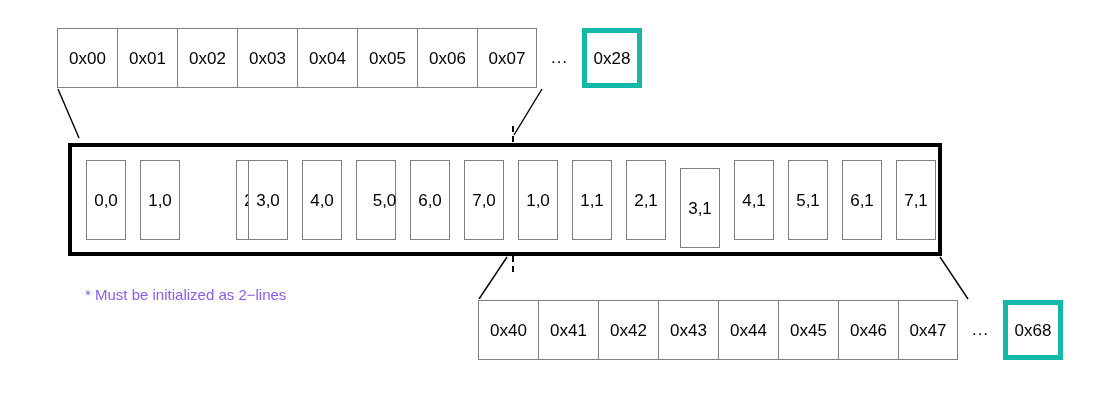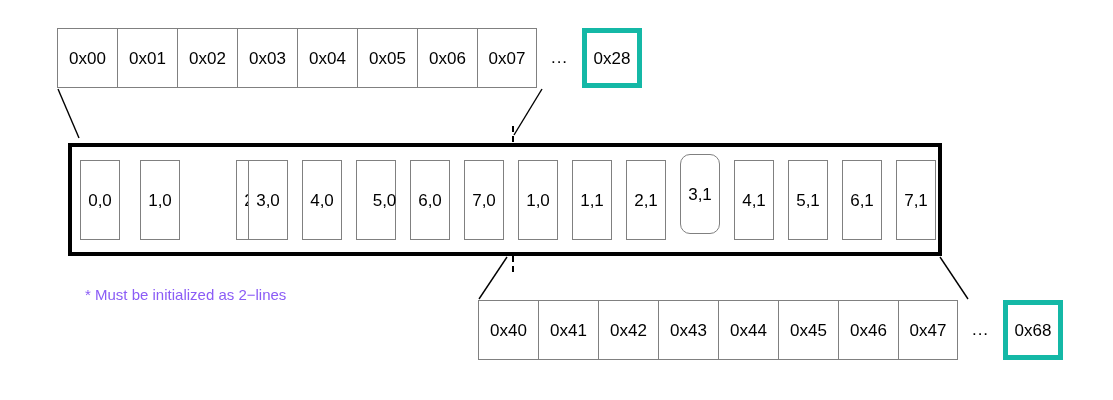--- a/index.html
+++ b/index.html
@@ -144,33 +144,33 @@
     <div class="addr-cell">0x05</div>
     <div class="addr-cell">0x06</div>
     <div class="addr-cell last-in-run">0x07</div>
     <div class="addr-gap">...</div>
     <div class="addr-cell standalone">0x28</div>
   </div>
 
   <div id="line-buffer">
     <div id="line-buffer-inner">
 
-      <div class="word-cell" style="left:8px;  top:13px;">0,0</div>
+      <div class="word-cell" style="left:14px;  top:13px;">0,0</div>
       <div class="word-cell" style="left:68px;  top:13px;">1,0</div>
       <div class="word-cell" style="left:122px; top:13px;margin-left:42px;">2,0</div>
       <div class="word-cell" style="left:176px; top:13px;">3,0</div>
       <div class="word-cell" style="left:230px; top:13px;">4,0</div>
       <div class="word-cell" style="left:284px; top:13px;padding-left:17px;">5,0</div>
       <div class="word-cell" style="left:338px; top:13px;">6,0</div>
       <div class="word-cell" style="left:392px; top:13px;">7,0</div>
 
       <div class="word-cell" style="left:446px; top:13px;">1,0</div>
       <div class="word-cell" style="left:500px; top:13px;">1,1</div>
       <div class="word-cell" style="left:554px; top:13px;">2,1</div>
-      <div class="word-cell" style="left:608px; top:7px;border-radius:10px;">3,1</div>
+      <div class="word-cell" style="left:608px; top:21px;">3,1</div>
       <div class="word-cell" style="left:662px; top:13px;">4,1</div>
       <div class="word-cell" style="left:716px; top:13px;">5,1</div>
       <div class="word-cell" style="left:770px; top:13px;">6,1</div>
       <div class="word-cell" style="left:824px; top:13px;">7,1</div>
     </div>
   </div>
 
   <div id="footnote">* Must be initialized as 2−lines</div>
 
   <div class="addr-strip" id="bottom-strip" style="left:478px; top:300px;">

